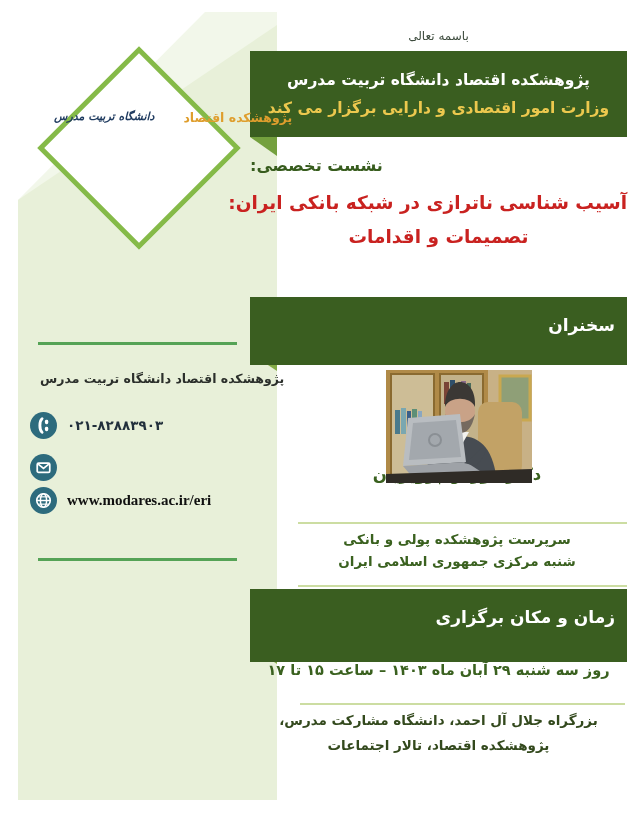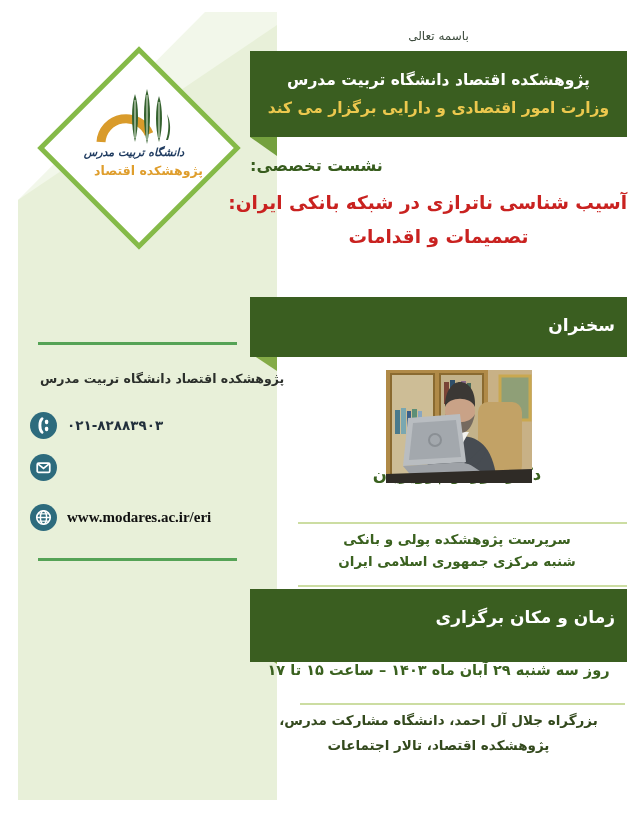--- a/index.html
+++ b/index.html
@@ -15,21 +15,21 @@
   #bg{left:0;top:0;z-index:0;}
 
   
   .diamond{
     left:67px;top:76px;width:134px;height:134px;
     background:#ffffff;border:5px solid #85ba48;
     transform:rotate(45deg);z-index:1;
   }
   .logo-stack{
     left:54px;top:86px;width:160px;z-index:2;
-    display:flex;flex-direction:column;align-items:center;
+    display:flex;flex-direction:row;align-items:center;
   }
   .logo-university{
     font-size:11px;font-weight:bold;font-style:italic;
     color:#1e3a5f;margin-top:2px;white-space:nowrap;
   }
   .logo-institute{
     font-size:12.5px;font-weight:bold;color:#df9e2d;
     margin-top:4px;white-space:nowrap;margin-left:29px;
   }
 
@@ -52,21 +52,21 @@
   }
   .session-title{
     font-size:18.5px;font-weight:bold;color:#c92220;white-space:nowrap;
   }
 
   .green-bar{
     background:#3a5e20;z-index:1;color:#ffffff;
     font-size:17px;font-weight:bold;text-align:right;
     box-sizing:border-box;padding-right:12px;
   }
-  .bar-speaker{top:297px;height:60px;line-height:56px;padding-left:8px;}
+  .bar-speaker{top:297px;height:68px;line-height:56px;padding-left:8px;}
   .bar-schedule{top:589px;height:73px;line-height:57px;}
 
   .photo{left:386px;top:370px;z-index:1;}
 
   .speaker-name{top:465px;font-size:16.5px;font-weight:bold;color:#3a611f;white-space:nowrap;}
   .speaker-role{font-size:13.5px;font-weight:bold;color:#3a611f;white-space:nowrap;}
 
   .sep{height:2px;background:#ccdda2;z-index:1;}
 
   .event-datetime{top:662px;font-size:14.5px;font-weight:bold;color:#3a611f;white-space:nowrap;}
@@ -196,21 +196,21 @@
 </div>
 
 <div class="abs contact-row" style="top:453px;height:28px;">
   <svg width="27" height="27" viewBox="0 0 28 28">
     <circle cx="14" cy="14" r="14" fill="#2d6b7d"></circle>
     <rect x="7.5" y="9.5" width="13" height="9.5" rx="1.5" fill="none" stroke="#ffffff" stroke-width="1.8"></rect>
     <polyline points="8.5,10.5 14,15 19.5,10.5" fill="none" stroke="#ffffff" stroke-width="1.8"></polyline>
   </svg>
 </div>
 
-<div class="abs contact-row" style="top:503px;height:28px;text-align:right;">
+<div class="abs contact-row" style="top:486px;height:28px;text-align:right;">
   <svg width="27" height="27" viewBox="0 0 28 28">
     <circle cx="14" cy="14" r="14" fill="#2d6b7d"></circle>
     <circle cx="14" cy="14" r="7" fill="none" stroke="#ffffff" stroke-width="1.7"></circle>
     <ellipse cx="14" cy="14" rx="3.2" ry="7" fill="none" stroke="#ffffff" stroke-width="1.5"></ellipse>
     <line x1="7" y1="14" x2="21" y2="14" stroke="#ffffff" stroke-width="1.5"></line>
     <line x1="8.2" y1="10.2" x2="19.8" y2="10.2" stroke="#ffffff" stroke-width="1.2"></line>
     <line x1="8.2" y1="17.8" x2="19.8" y2="17.8" stroke="#ffffff" stroke-width="1.2"></line>
   </svg>
   <span class="contact-en">www.modares.ac.ir/eri</span>
 </div>

